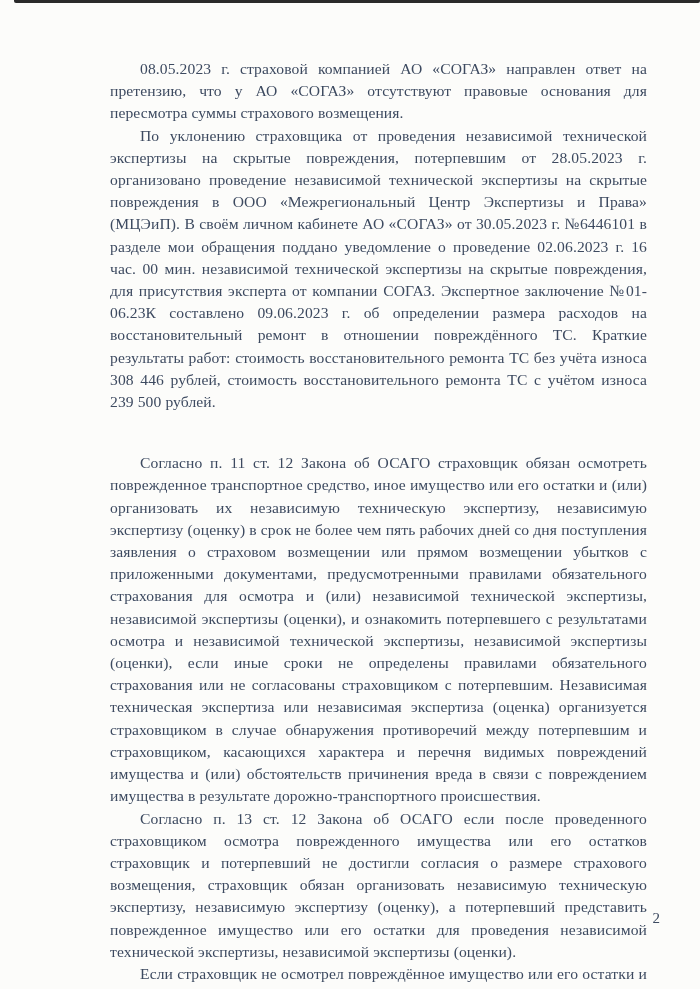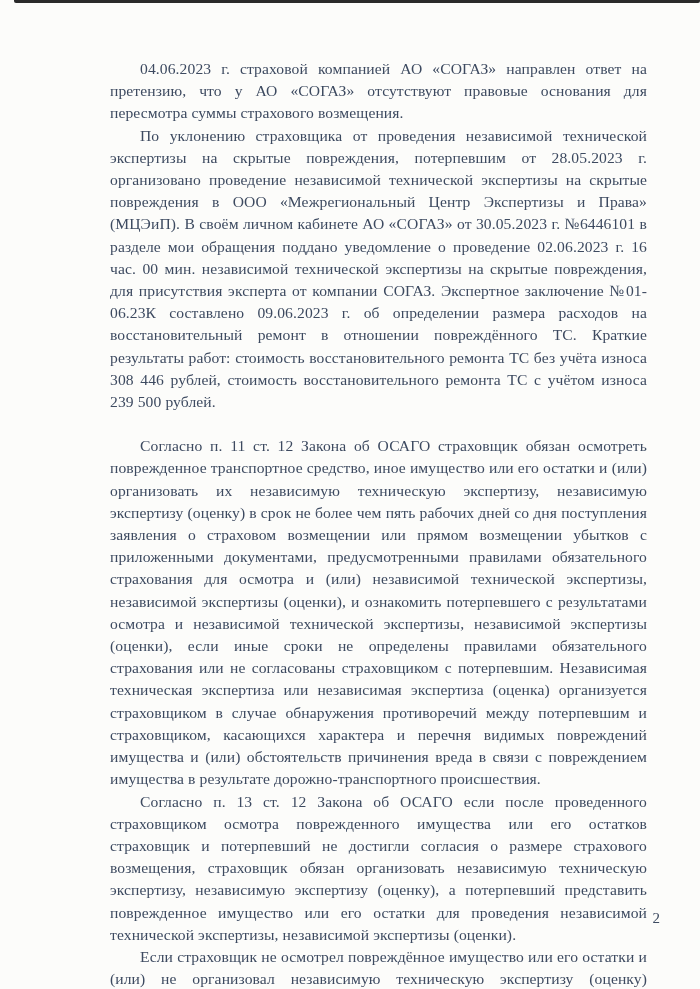--- a/index.html
+++ b/index.html
@@ -37,38 +37,38 @@
     line-height: 22.2px;
     text-align: justify;
     text-justify: inter-word;
     letter-spacing: 0.1px;
   }
   .para {
     margin: 0;
     text-indent: 30px;
   }
   .gap-before {
-    margin-top: 22px;
+    margin-top: 39px;
   }
   .page-number {
     position: absolute;
     right: 40px;
     top: 910px;
     font-size: 15px;
     color: #3d4a60;
   }
 </style>
 </head>
 <body>
 
 <div class="page">
   <div class="scan-edge-top"></div>
 
   <div class="text-block">
-    <p class="para">04.06.2023 г. страховой компанией АО «СОГАЗ» направлен ответ на претензию, что у АО «СОГАЗ» отсутствуют правовые основания для пересмотра суммы страхового возмещения.</p>
+    <p class="para">08.05.2023 г. страховой компанией АО «СОГАЗ» направлен ответ на претензию, что у АО «СОГАЗ» отсутствуют правовые основания для пересмотра суммы страхового возмещения.</p>
     <p class="para">По уклонению страховщика от проведения независимой технической экспертизы на скрытые повреждения, потерпевшим от 28.05.2023 г. организовано проведение независимой технической экспертизы на скрытые повреждения в ООО «Межрегиональный Центр Экспертизы и Права» (МЦЭиП). В своём личном кабинете АО «СОГАЗ» от 30.05.2023 г. №6446101 в разделе мои обращения поддано уведомление о проведение 02.06.2023 г. 16 час. 00 мин. независимой технической экспертизы на скрытые повреждения, для присутствия эксперта от компании СОГАЗ. Экспертное заключение №01-06.23К составлено 09.06.2023 г. об определении размера расходов на восстановительный ремонт в отношении повреждённого ТС. Краткие результаты работ: стоимость восстановительного ремонта ТС без учёта износа 308 446 рублей, стоимость восстановительного ремонта ТС с учётом износа 239 500 рублей.</p>
     <p class="para gap-before">Согласно п. 11 ст. 12 Закона об ОСАГО страховщик обязан осмотреть поврежденное транспортное средство, иное имущество или его остатки и (или) организовать их независимую техническую экспертизу, независимую экспертизу (оценку) в срок не более чем пять рабочих дней со дня поступления заявления о страховом возмещении или прямом возмещении убытков с приложенными документами, предусмотренными правилами обязательного страхования для осмотра и (или) независимой технической экспертизы, независимой экспертизы (оценки), и ознакомить потерпевшего с результатами осмотра и независимой технической экспертизы, независимой экспертизы (оценки), если иные сроки не определены правилами обязательного страхования или не согласованы страховщиком с потерпевшим. Независимая техническая экспертиза или независимая экспертиза (оценка) организуется страховщиком в случае обнаружения противоречий между потерпевшим и страховщиком, касающихся характера и перечня видимых повреждений имущества и (или) обстоятельств причинения вреда в связи с повреждением имущества в результате дорожно-транспортного происшествия.</p>
     <p class="para">Согласно п. 13 ст. 12 Закона об ОСАГО если после проведенного страховщиком осмотра поврежденного имущества или его остатков страховщик и потерпевший не достигли согласия о размере страхового возмещения, страховщик обязан организовать независимую техническую экспертизу, независимую экспертизу (оценку), а потерпевший представить поврежденное имущество или его остатки для проведения независимой технической экспертизы, независимой экспертизы (оценки).</p>
     <p class="para">Если страховщик не осмотрел повреждённое имущество или его остатки и (или) не организовал независимую техническую экспертизу (оценку) повреждённого имущества или его остатков в установленный пунктом 11 настоящей статьи срок, потерпевший вправе обратиться самостоятельно за технической экспертизой или экспертизой (оценкой). В таком случае результаты самостоятельно организованной потерпевшим независимой технической экспертизы, независимой экспертизы (оценки) принимаются страховщиком для определения размера страхового возмещения.</p>
 
   </div>
 
   <div class="page-number">2</div>
 </div>
 

